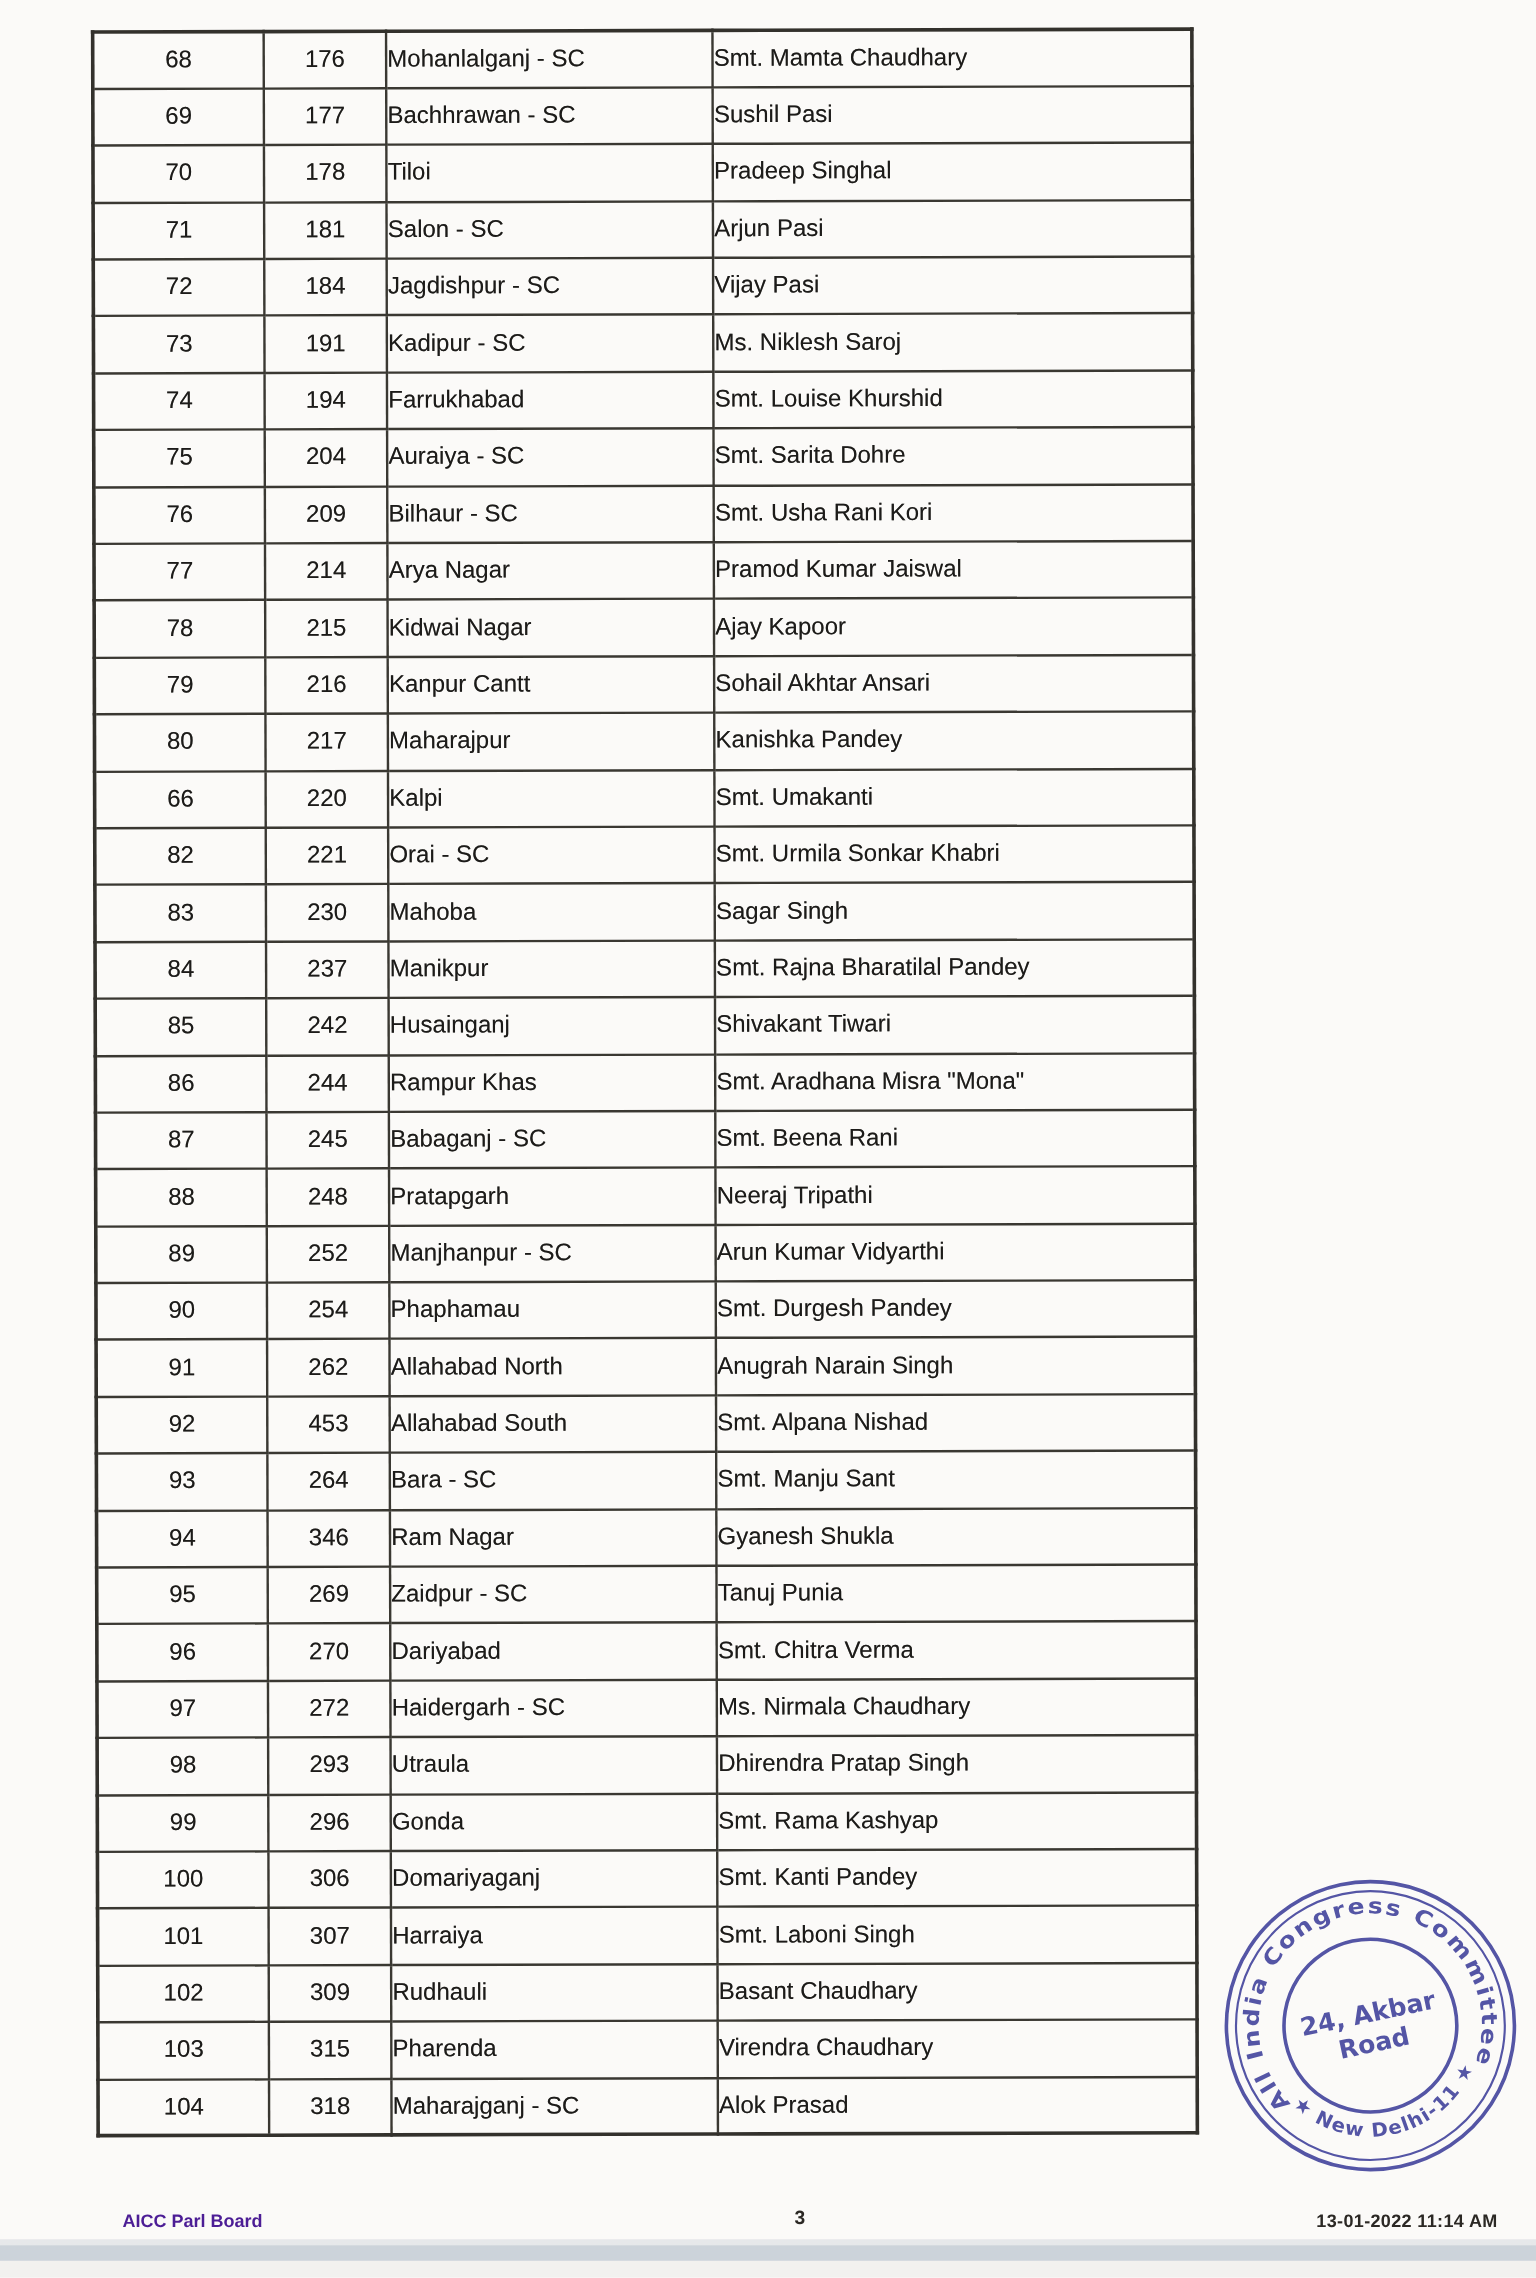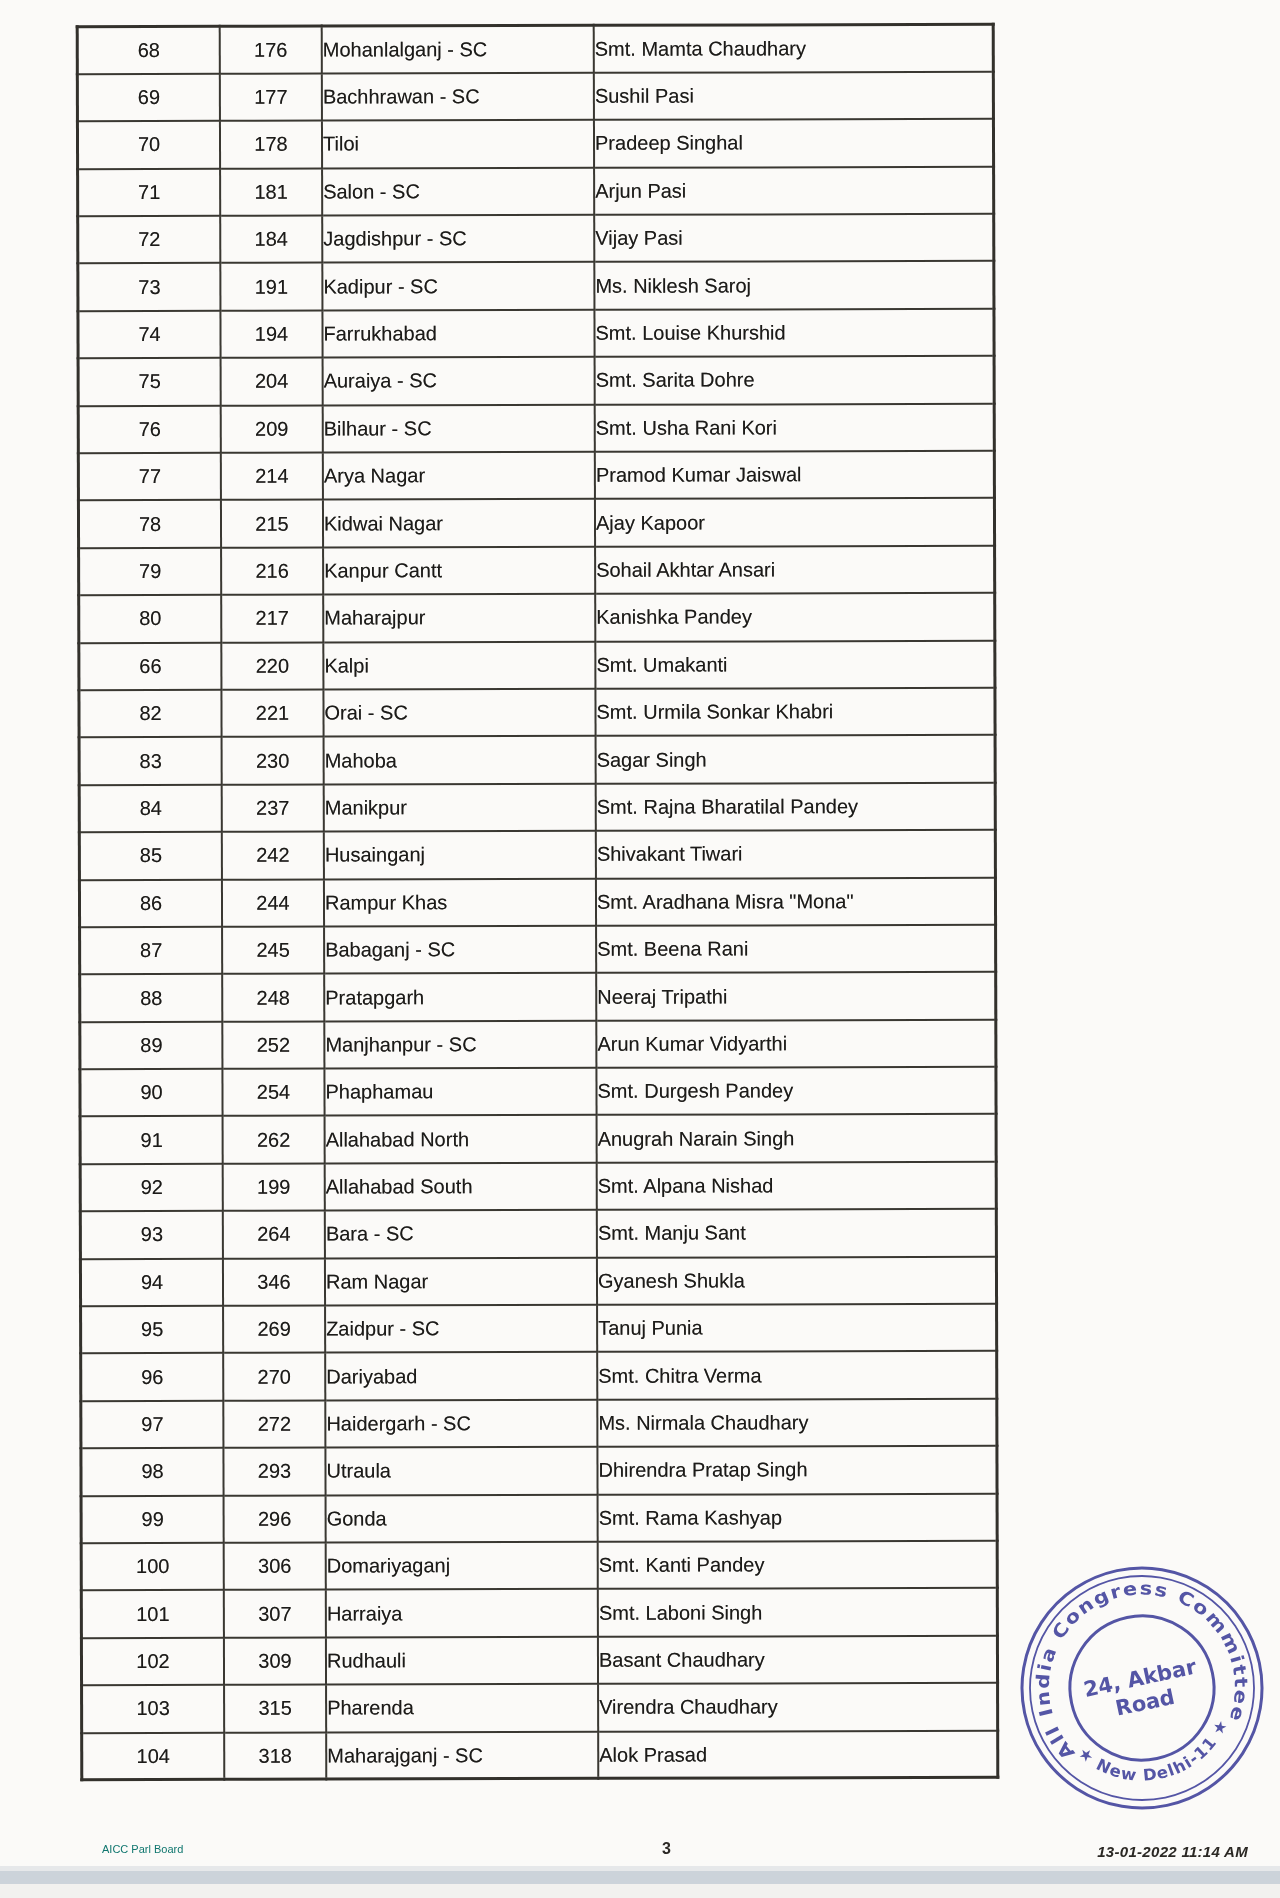--- a/index.html
+++ b/index.html
@@ -48,29 +48,29 @@
     font-size:18px;font-weight:bold;letter-spacing:1.5px;
   }
   .stamp .ringtext.small{font-size:16px;letter-spacing:1px;}
   .stamp .centertext{
     fill:#3d3f9e;font-family:"DejaVu Sans", sans-serif;
     font-size:21px;font-weight:bold;text-anchor:middle;
   }
   
   .footer-left{
     position:absolute;left:102px;top:1843px;
-    font-size:11px;font-weight:normal;color:#0f766e;
+    font-size:15px;font-weight:bold;color:#4c1d95;
   }
   .footer-page{
     position:absolute;left:662px;top:1840px;
     font-size:16px;font-weight:bold;color:#2b2824;
   }
   .footer-right{
     position:absolute;right:32px;top:1843px;
-    font-size:15px;font-weight:bold;color:#2b2824;letter-spacing:.3px;font-style:italic;
+    font-size:15px;font-weight:bold;color:#2b2824;letter-spacing:.3px;
   }
   .bottom-strip{
     position:absolute;left:0;bottom:0;width:1280px;height:13px;
     background:#ccd3da;
   }
   .bottom-strip-soft{
     position:absolute;left:0;bottom:13px;width:1280px;height:5px;
     background:#e6e8ea;
   }
 </style>
@@ -220,21 +220,21 @@
           <td class="c-cand">Smt. Durgesh Pandey</td>
         </tr>
         <tr>
           <td class="c-sl">91</td>
           <td class="c-ac">262</td>
           <td class="c-const">Allahabad North</td>
           <td class="c-cand">Anugrah Narain Singh</td>
         </tr>
         <tr>
           <td class="c-sl">92</td>
-          <td class="c-ac">199</td>
+          <td class="c-ac">453</td>
           <td class="c-const">Allahabad South</td>
           <td class="c-cand">Smt. Alpana Nishad</td>
         </tr>
         <tr>
           <td class="c-sl">93</td>
           <td class="c-ac">264</td>
           <td class="c-const">Bara - SC</td>
           <td class="c-cand">Smt. Manju Sant</td>
         </tr>
         <tr>

